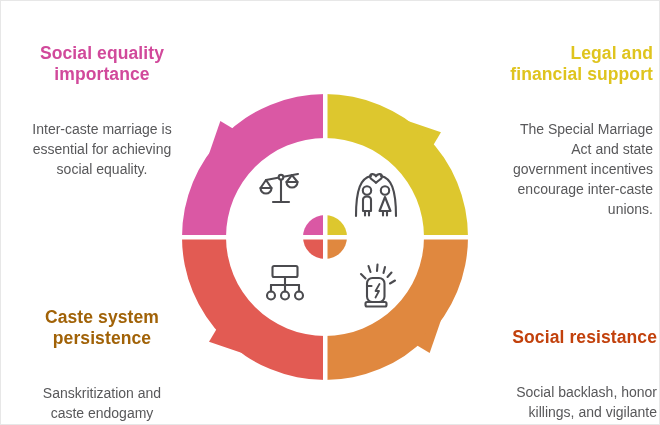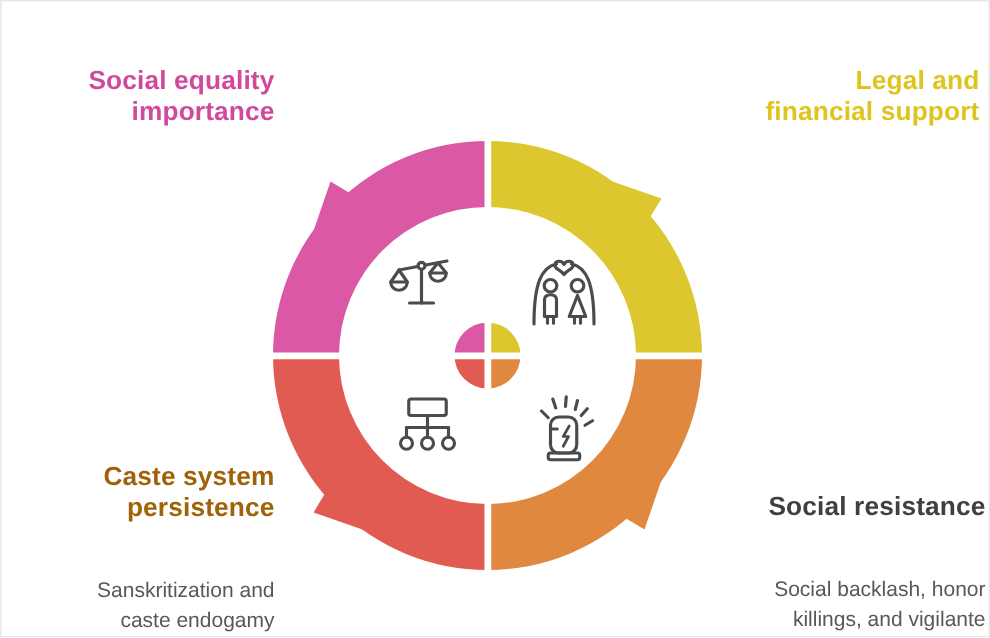--- a/index.html
+++ b/index.html
@@ -10,21 +10,21 @@
   }
   .textblock{position:absolute;white-space:pre-line;}
   .textblock h2{
     margin:0;font-size:17.5px;line-height:21px;font-weight:bold;
     letter-spacing:.1px;white-space:pre-line;
   }
   .textblock p{
     margin:16px 0 0 0;font-size:14px;line-height:20px;color:#58585a;
     white-space:pre-line;
   }
-  .align-right{text-align:right;}
+  .align-right{text-align:center;}
   .align-left{text-align:right;}
   #tb-tl{left:20px;top:24px;width:162px;}
   #tb-tr{left:470px;top:24px;width:182px;}
   #tb-bl{left:20px;top:288px;width:162px;}
   #tb-br{left:470px;top:308px;width:186px;}
   svg{position:absolute;left:0;top:0;}
   .icon{fill:none;stroke-width:2.1;stroke-linecap:round;stroke-linejoin:round;}
 </style>
 </head>
 <body>
@@ -96,37 +96,45 @@
       <rect x="13" y="16" width="17.5" height="24" rx="5.5"></rect>
       <path d="M 13 24 H 17.5"></path>
       <path d="M 25.5 22 L 21.5 29 H 25 L 21.5 35.5" stroke-width="1.8"></path>
       <rect x="11.5" y="40" width="21" height="4.5" rx="1.5"></rect>
     </g>
   </svg>
 
   <div id="tb-tl" class="textblock align-right">
     <h2 style="color: rgb(209, 73, 155);">Social equality
 importance</h2>
+    <p>Inter-caste marriage is
+essential for achieving
+social equality.</p>
   </div>
 
   <div id="tb-tr" class="textblock align-left">
     <h2 style="color: rgb(223, 196, 30);">Legal and
 financial support</h2>
+    <p>The Special Marriage
+Act and state
+government incentives
+encourage inter-caste
+unions.</p>
   </div>
 
   <div id="tb-bl" class="textblock align-right">
     <h2 style="color: #a16207;">Caste system
 persistence</h2>
     <p>Sanskritization and
 caste endogamy
 maintain caste and
 religious boundaries.</p>
   </div>
 
   <div id="tb-br" class="textblock align-left">
-    <h2 style="color: #404040;">Social resistance</h2>
+    <h2 style="color: #c2410c;">Social resistance</h2>
     <p>Social backlash, honor
 killings, and vigilante
 violence hinder inter-
 caste marriages.</p>
   </div>
 
 </div>
 
 </body></html>

